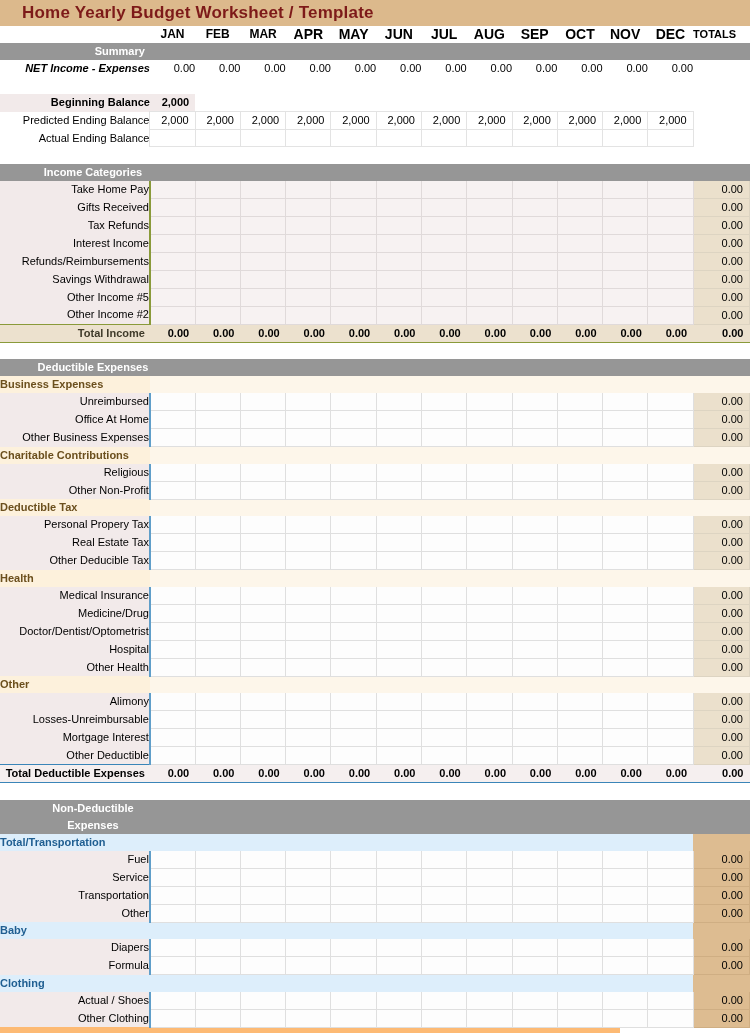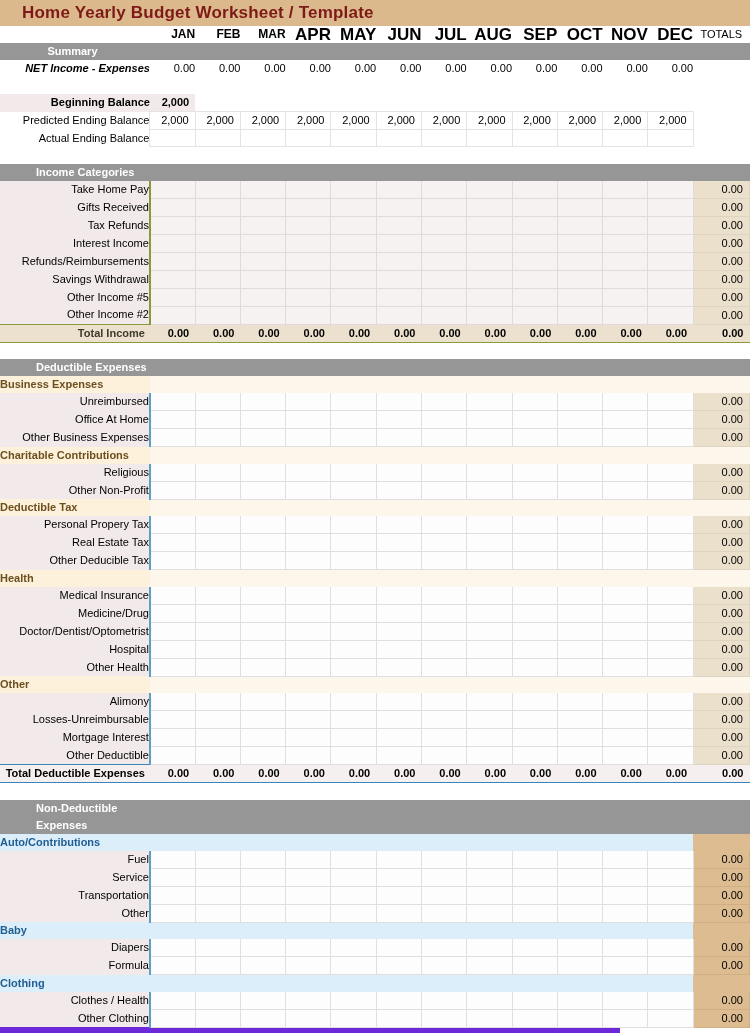--- a/index.html
+++ b/index.html
@@ -3,54 +3,54 @@
 <meta charset="utf-8">
 <style>
   * { box-sizing: border-box; }
   html, body {
     margin: 0; padding: 0;
     width: 750px; height: 1033px;
     background: #ffffff;
     font-family: "Liberation Sans", sans-serif;
     overflow: hidden;
   }
-  #sheet { width: 620px; height: 1033px; position: relative; background:#6d28d9; }
+  #sheet { width: 620px; height: 1033px; position: relative; background:#fdba74; }
 
   table.grid { border-collapse: collapse; width: 750px; table-layout: fixed; }
   table.grid td { padding: 0; font-size: 11px; height: 17px; line-height: 17px; vertical-align: middle; }
 
   
   col.c-label { width: 149px; }
   col.c-mon   { width: 45px; }
   col.c-tot   { width: 56px; }
 
   
   .titlebar {
     height: 26px; background: #dcb98c; width: 750px;
     display: flex; align-items: center;
   }
   .titlebar .ttl {
     font-size: 17px; font-weight: bold; color: #7d1a19;
     padding-left: 22px; letter-spacing: .2px;
   }
 
   
-  .monthrow td { height: 20px; line-height: 20px; text-align: right; font-size: 11.5px; color:#000; background:#fff; }
+  .monthrow td { height: 20px; line-height: 20px; text-align: center; font-size: 11.5px; color:#000; background:#fff; }
   .monthrow td.m-bold { font-weight: bold; font-size: 12px; }
-  .monthrow td.m-reg  { font-weight: bold; font-size: 17px; margin-top: 45px; }
-  .monthrow td.tot-h  { font-weight: normal; font-size: 11px; text-align:center; }
+  .monthrow td.m-reg  { font-weight: bold; font-size: 14px; margin-top: 45px; }
+  .monthrow td.tot-h  { font-weight: bold; font-size: 11px; text-align:left; }
   .monthrow td.lbl    { background:#fff; }
 
   
   .sectbar td {
     background: #969696; color: #ffffff; font-weight: bold; font-size: 10.5px;
     height: 15px; line-height: 15px;
   }
-  .sectbar td.sb-label { text-align: center; padding-right: 5px; }
-  .sectbar td.sb-labelL { text-align: left; padding-left: 36px; }
+  .sectbar td.sb-label { text-align: right; padding-right: 5px; }
+  .sectbar td.sb-labelL { text-align: center; padding-left: 36px; }
 
   
   td.lab {
     text-align: right; padding-right: 5px; font-size: 11px; color:#000;
   }
   td.num { text-align: right; padding-right: 6px; font-size: 11px; }
 
   
   .sum-row td { background:#fff; }
   .sum-row td.lab { font-weight: bold; font-style: italic; }
@@ -865,21 +865,21 @@
           <td></td>
           <td></td>
           <td></td>
           <td></td>
           <td></td>
           <td></td>
           <td></td>
           <td></td>
         </tr>
         <tr class="cat-blue">
-          <td>Auto/Contributions</td>
+          <td>Total/Transportation</td>
           <td class="rest"></td>
           <td class="rest"></td>
           <td class="rest"></td>
           <td class="rest"></td>
           <td class="rest"></td>
           <td class="rest"></td>
           <td class="rest"></td>
           <td class="rest"></td>
           <td class="rest"></td>
           <td class="rest"></td>
@@ -1009,21 +1009,21 @@
           <td class="rest"></td>
           <td class="rest"></td>
           <td class="rest"></td>
           <td class="rest"></td>
           <td class="rest"></td>
           <td class="rest"></td>
           <td class="rest"></td>
           <td class="tot"></td>
         </tr>
         <tr class="nd-row">
-          <td class="lab">Clothes / Health</td>
+          <td class="lab">Actual / Shoes</td>
           <td class="cell first-cell"></td>
           <td class="cell"></td>
           <td class="cell"></td>
           <td class="cell"></td>
           <td class="cell"></td>
           <td class="cell"></td>
           <td class="cell"></td>
           <td class="cell"></td>
           <td class="cell"></td>
           <td class="cell"></td>

